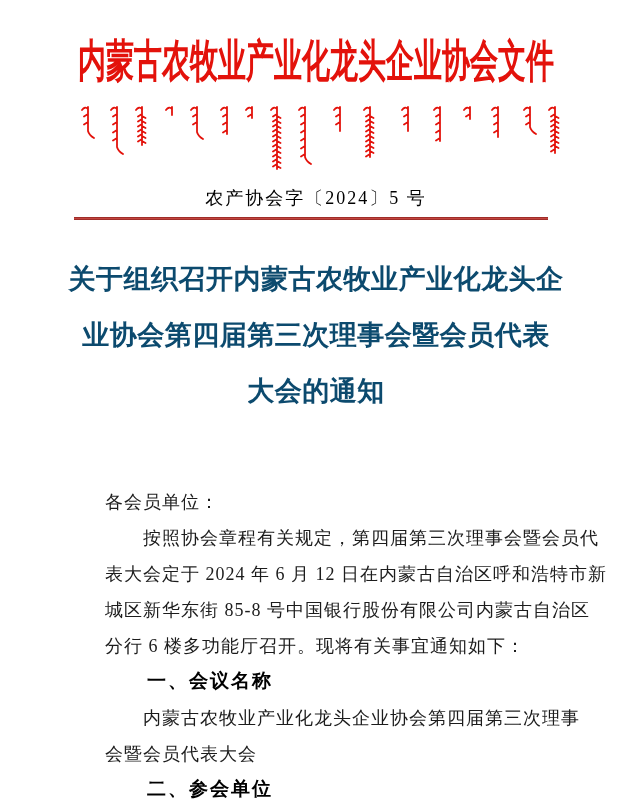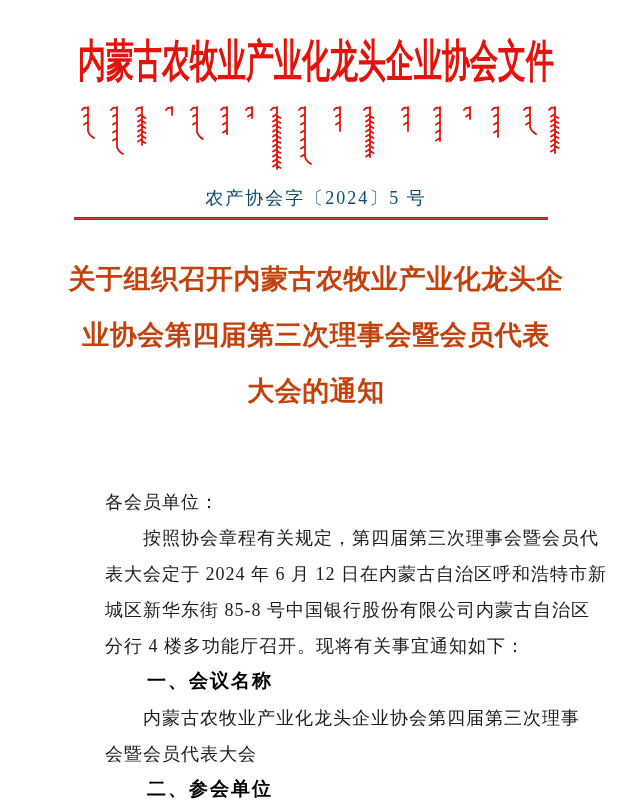--- a/index.html
+++ b/index.html
@@ -31,36 +31,36 @@
   }
   .mongolian{
     position:absolute;
     top:103px;left:62px;
     width:500px;height:78px;
   }
   .doc-number{
     position:absolute;
     top:186px;left:0;width:632px;
     text-align:center;
-    color:#0c4a6e;
+    color:#000000;
     font-size:18px;
     letter-spacing:2px;
     font-family:"Liberation Serif", serif;
   }
   .red-line{
     position:absolute;
     top:217px;left:74px;
     width:474px;height:3px;
     background:linear-gradient(to bottom,#8e221e,#c2443f 50%,#8e221e);
   }
   .notice-title{
     position:absolute;
     top:251px;left:20px;width:592px;
     text-align:center;
-    color:#c2410c;
+    color:#0c4a6e;
     font-family:"Liberation Sans", sans-serif;
     font-weight:700;
     font-size:27px;
     line-height:56px;
     letter-spacing:0.5px;
   }
   .doc-body{
     position:absolute;
     top:484px;left:62px;width:500px;
     color:var(--text-black);
@@ -98,20 +98,20 @@
     <div class="t-line">关于组织召开内蒙古农牧业产业化龙头企</div>
     <div class="t-line">业协会第四届第三次理事会暨会员代表</div>
     <div class="t-line">大会的通知</div>
   </div>
 
   <div class="doc-body">
     <div class="b-line normal">各会员单位：</div>
     <div class="b-line normal">　　按照协会章程有关规定，第四届第三次理事会暨会员代</div>
     <div class="b-line normal">表大会定于 2024 年 6 月 12 日在内蒙古自治区呼和浩特市新</div>
     <div class="b-line normal">城区新华东街 85-8 号中国银行股份有限公司内蒙古自治区</div>
-    <div class="b-line normal">分行 4 楼多功能厅召开。现将有关事宜通知如下：</div>
+    <div class="b-line normal">分行 6 楼多功能厅召开。现将有关事宜通知如下：</div>
     <div class="b-line heading">　　一、会议名称</div>
     <div class="b-line normal">　　内蒙古农牧业产业化龙头企业协会第四届第三次理事</div>
     <div class="b-line normal">会暨会员代表大会</div>
     <div class="b-line heading">　　二、参会单位</div>
   </div>
 
 </div>
 
 </body></html>

